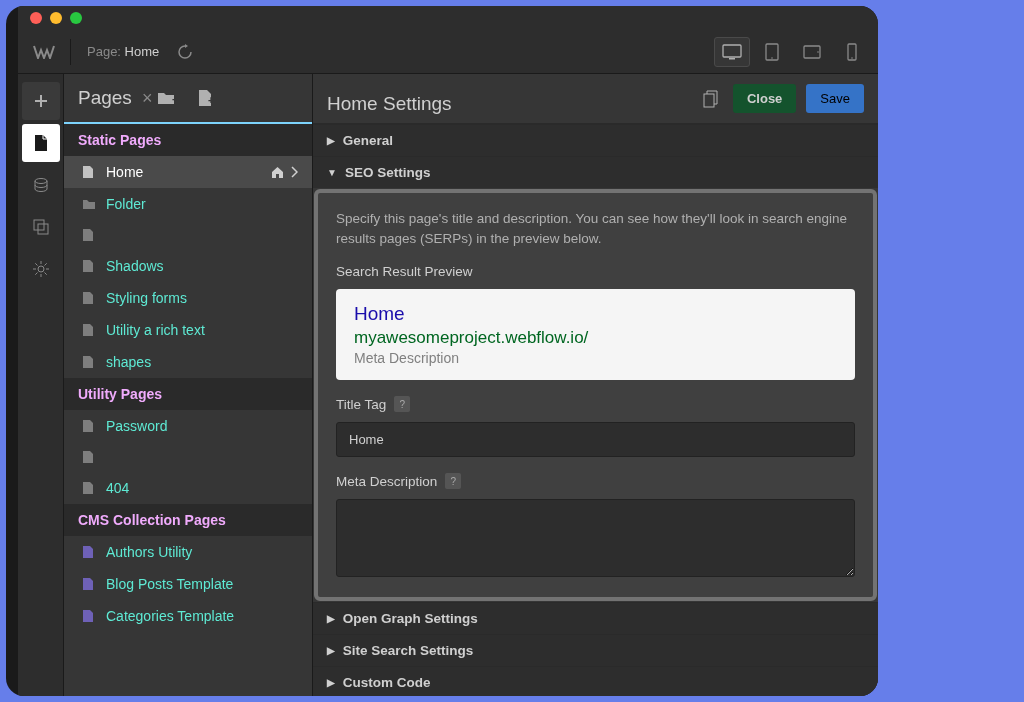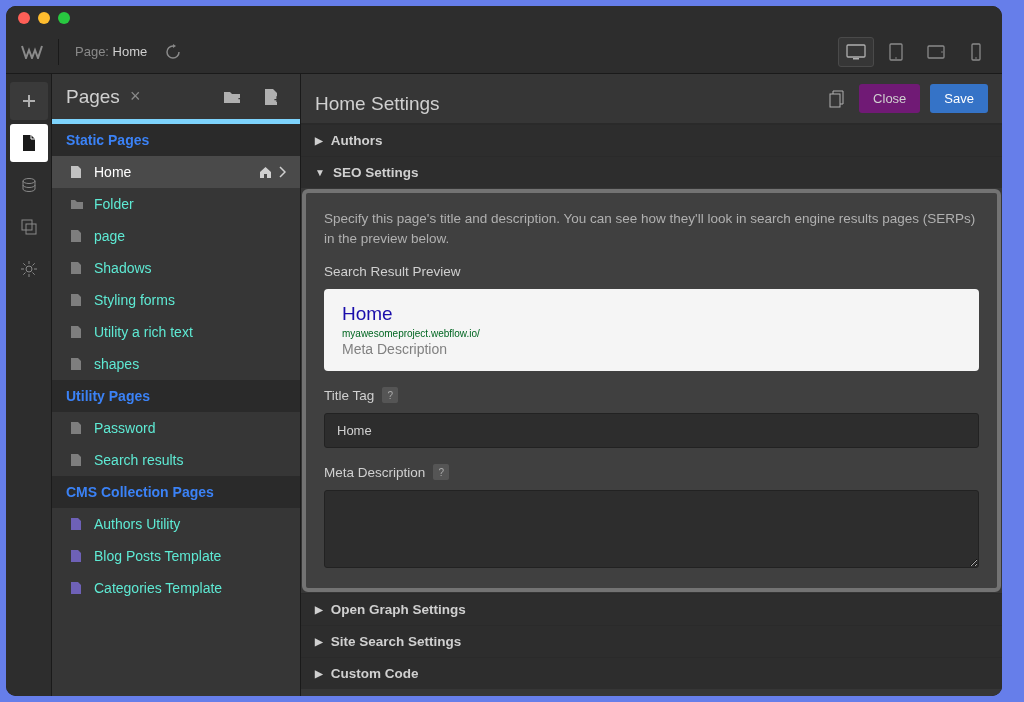--- a/index.html
+++ b/index.html
@@ -1,17 +1,17 @@
 <!DOCTYPE html>
 <html><head>
 <meta charset="utf-8">
 <style>
 * { margin: 0; padding: 0; box-sizing: border-box; font-family: -apple-system, BlinkMacSystemFont, "Segoe UI", Arial, sans-serif; }
 body { background: #667eea; padding: 0; width: 1024px; height: 702px; overflow: hidden; }
-.window { background: #1a1a1a; border-radius: 10px; margin: 6px; width: 996px; height: 690px; overflow: hidden; display: flex; flex-direction: column; }
+.window { background: #1a1a1a; border-radius: 18px; margin: 6px; width: 872px; height: 690px; overflow: hidden; display: flex; flex-direction: column; padding-left: 12px; }
 .titlebar { background: #2d2d2d; height: 24px; display: flex; align-items: center; padding: 0 12px; gap: 8px; }
 .traffic-light { width: 12px; height: 12px; border-radius: 50%; }
 .red { background: #ff5f57; }
 .yellow { background: #febc2e; }
 .green { background: #28c840; }
 
 .topbar { background: #2d2d2d; height: 44px; border-bottom: 1px solid #1a1a1a; display: flex; align-items: center; padding: 0 8px; justify-content: space-between; }
 .topbar-left { display: flex; align-items: center; gap: 8px; }
 .logo { width: 36px; height: 36px; display: flex; align-items: center; justify-content: center; color: #8a8a8a; font-size: 20px; font-weight: bold; }
 .page-label { color: #8a8a8a; font-size: 13px; padding-left: 8px; }
@@ -21,52 +21,52 @@
 .device-btn { width: 36px; height: 30px; display: flex; align-items: center; justify-content: center; color: #8a8a8a; cursor: pointer; border: 1px solid transparent; border-radius: 3px; }
 .device-btn.active { border-color: #4a4a4a; background: #363636;}
 
 .main { display: flex; flex: 1; overflow: hidden; }
 .nav-rail { width: 46px; background: #2d2d2d; border-right: 1px solid #1a1a1a; display: flex; flex-direction: column; align-items: center; padding-top: 8px; gap: 4px; }
 .rail-btn { width: 38px; height: 38px; display: flex; align-items: center; justify-content: center; color: #8a8a8a; cursor: pointer; border-radius: 3px; }
 .rail-btn.add { background: #3a3a3a; }
 .rail-btn.active { background: #fff; color: #1a1a1a; }
 
 .pages-panel { width: 249px; background: #363636; border-right: 1px solid #1a1a1a; display: flex; flex-direction: column; overflow: hidden; }
-.panel-header { display: flex; align-items: center; justify-content: space-between; padding: 10px 14px; height: 50px; border-bottom: 5px solid #7dd3fc; }
+.panel-header { display: flex; align-items: center; padding: 10px 14px; height: 50px; border-bottom: 2px solid #7dd3fc; }
 .panel-title { color: #d0d0d0; font-size: 19px; font-weight: 400; display: flex; align-items: center; gap: 10px; }
 .close-x { color: #8a8a8a; font-size: 18px; cursor: pointer; font-weight: 300; }
 .panel-actions { display: flex; gap: 8px; }
 .panel-action-btn { width: 30px; height: 28px; display: flex; align-items: center; justify-content: center; color: #b0b0b0; cursor: pointer; }
 
-.section-header { background: #2a2a2a; color: #3b82f6; font-size: 14px; font-weight: 600; padding: 8px 14px; }
+.section-header { background: #2a2a2a; color: #f0abfc; font-size: 14px; font-weight: 600; padding: 8px 14px; }
 .page-item { display: flex; align-items: center; padding: 8px 14px 8px 18px; color: #5eead4; font-size: 14px; cursor: pointer; gap: 10px; position: relative; }
 .page-item.selected { background: #4a4a4a; color: #fff; }
 .page-icon { width: 14px; flex-shrink: 0; opacity: 0.8; }
 .page-item-label { flex: 1; }
 .page-item-home { color: #b0b0b0; display:flex; gap:6px; align-items:center; }
 
 .settings-panel { flex: 1; background: #363636; display: flex; flex-direction: column; overflow: hidden; }
 .settings-header { display: flex; align-items: center; justify-content: space-between; padding: 10px 14px; height: 50px; border-bottom: 1px solid #2a2a2a; }
 .settings-title { color: #d0d0d0; font-size: 19px; margin-top: 11px; }
 .settings-actions { display: flex; gap: 10px; align-items: center; }
 .copy-icon { color: #8a8a8a; cursor: pointer; padding: 4px; }
 .btn { padding: 7px 14px; font-size: 13px; border-radius: 3px; cursor: pointer; border: none; }
-.btn-close { background: #701a75; color: #d0d0d0; }
-.btn-save { background: #3573c7; color: #ffffff; }
+.btn-close { background: #14532d; color: #d0d0d0; font-weight: bold; }
+.btn-save { background: #3573c7; color: #000000; }
 
 .collapsible { border-top: 1px solid #2a2a2a; }
 .collapse-header { background: #2d2d2d; padding: 8px 14px; color: #d0d0d0; font-size: 13.5px; font-weight: 600; display: flex; align-items: center; gap: 8px; cursor: pointer; }
 .triangle { font-size: 10px; }
 .seo-section { background: #404040; padding: 16px 18px; border: 4px solid #737373; border-radius: 6px; margin: 1px; }
 .seo-desc { color: #b0b0b0; font-size: 13.5px; line-height: 1.45; margin-bottom: 16px; }
 .field-label { color: #d0d0d0; font-size: 13.5px; margin-bottom: 10px; display: flex; align-items: center; gap: 8px; }
 .help-q { display: inline-flex; width: 16px; height: 16px; background: #555; color: #aaa; font-size: 10px; align-items: center; justify-content: center; border-radius: 2px; }
 .preview-box { background: #f5f5f5; border-radius: 4px; padding: 14px 18px; margin-bottom: 16px; }
 .preview-title { color: #1a0dab; font-size: 19px; margin-bottom: 3px; }
-.preview-url { color: #006621; font-size: 10px; margin-bottom: 2px; }
+.preview-url { color: #006621; font-size: 17px; margin-bottom: 2px; }
 .preview-meta { color: #808080; font-size: 14px; }
 .text-input { width: 100%; background: #2d2d2d; border: 1px solid #222; color: #d0d0d0; padding: 9px 12px; font-size: 13px; border-radius: 3px; margin-bottom: 16px; }
 .textarea-input { width: 100%; background: #2d2d2d; border: 1px solid #222; color: #d0d0d0; padding: 9px 12px; font-size: 13px; border-radius: 3px; height: 78px; resize: vertical; }
 
 svg { display: block; }
 </style>
 </head>
 <body>
 
 <div class="window">
@@ -200,21 +200,20 @@
             </svg>
           </span>
           <span class="page-item-label">Folder</span>
         </div>
       <div class="page-item">
           <span class="page-icon">
             <svg width="12" height="14" viewBox="0 0 12 14">
               <path d="M1 1 H8 L11 4 V13 H1 Z" fill="#909090"></path>
             </svg>
           </span>
-          <span class="page-item-label">page</span>
         </div>
       <div class="page-item">
           <span class="page-icon">
             <svg width="12" height="14" viewBox="0 0 12 14">
               <path d="M1 1 H8 L11 4 V13 H1 Z" fill="#909090"></path>
             </svg>
           </span>
           <span class="page-item-label">Shadows</span>
         </div>
       <div class="page-item">
@@ -250,21 +249,28 @@
             </svg>
           </span>
           <span class="page-item-label">Password</span>
         </div>
       <div class="page-item">
           <span class="page-icon">
             <svg width="12" height="14" viewBox="0 0 12 14">
               <path d="M1 1 H8 L11 4 V13 H1 Z" fill="#909090"></path>
             </svg>
           </span>
-          <span class="page-item-label">Search results</span>
+        </div>
+      <div class="page-item">
+          <span class="page-icon">
+            <svg width="12" height="14" viewBox="0 0 12 14">
+              <path d="M1 1 H8 L11 4 V13 H1 Z" fill="#909090"></path>
+            </svg>
+          </span>
+          <span class="page-item-label">404</span>
         </div>
 
       <div class="section-header">CMS Collection Pages</div>
       <div class="page-item">
           <span class="page-icon">
             <svg width="12" height="14" viewBox="0 0 12 14">
               <path d="M1 1 H8 L11 4 V13 H1 Z" fill="#7c6cd8"></path>
             </svg>
           </span>
           <span class="page-item-label">Authors Utility</span>
@@ -298,21 +304,21 @@
               </svg>
             </span>
           <button class="btn btn-close">Close</button>
           <button class="btn btn-save">Save</button>
         </div>
       </div>
 
       <div class="collapsible">
         <div class="collapse-header">
             <span class="triangle">▶</span>
-            <span>Authors</span>
+            <span>General</span>
           </div>
       </div>
 
       <div class="collapsible">
         <div class="collapse-header">
             <span class="triangle">▼</span>
             <span>SEO Settings</span>
           </div>
         <div class="seo-section">
           <div class="seo-desc">Specify this page's title and description. You can see how they'll look in search engine results pages (SERPs) in the preview below.</div>

